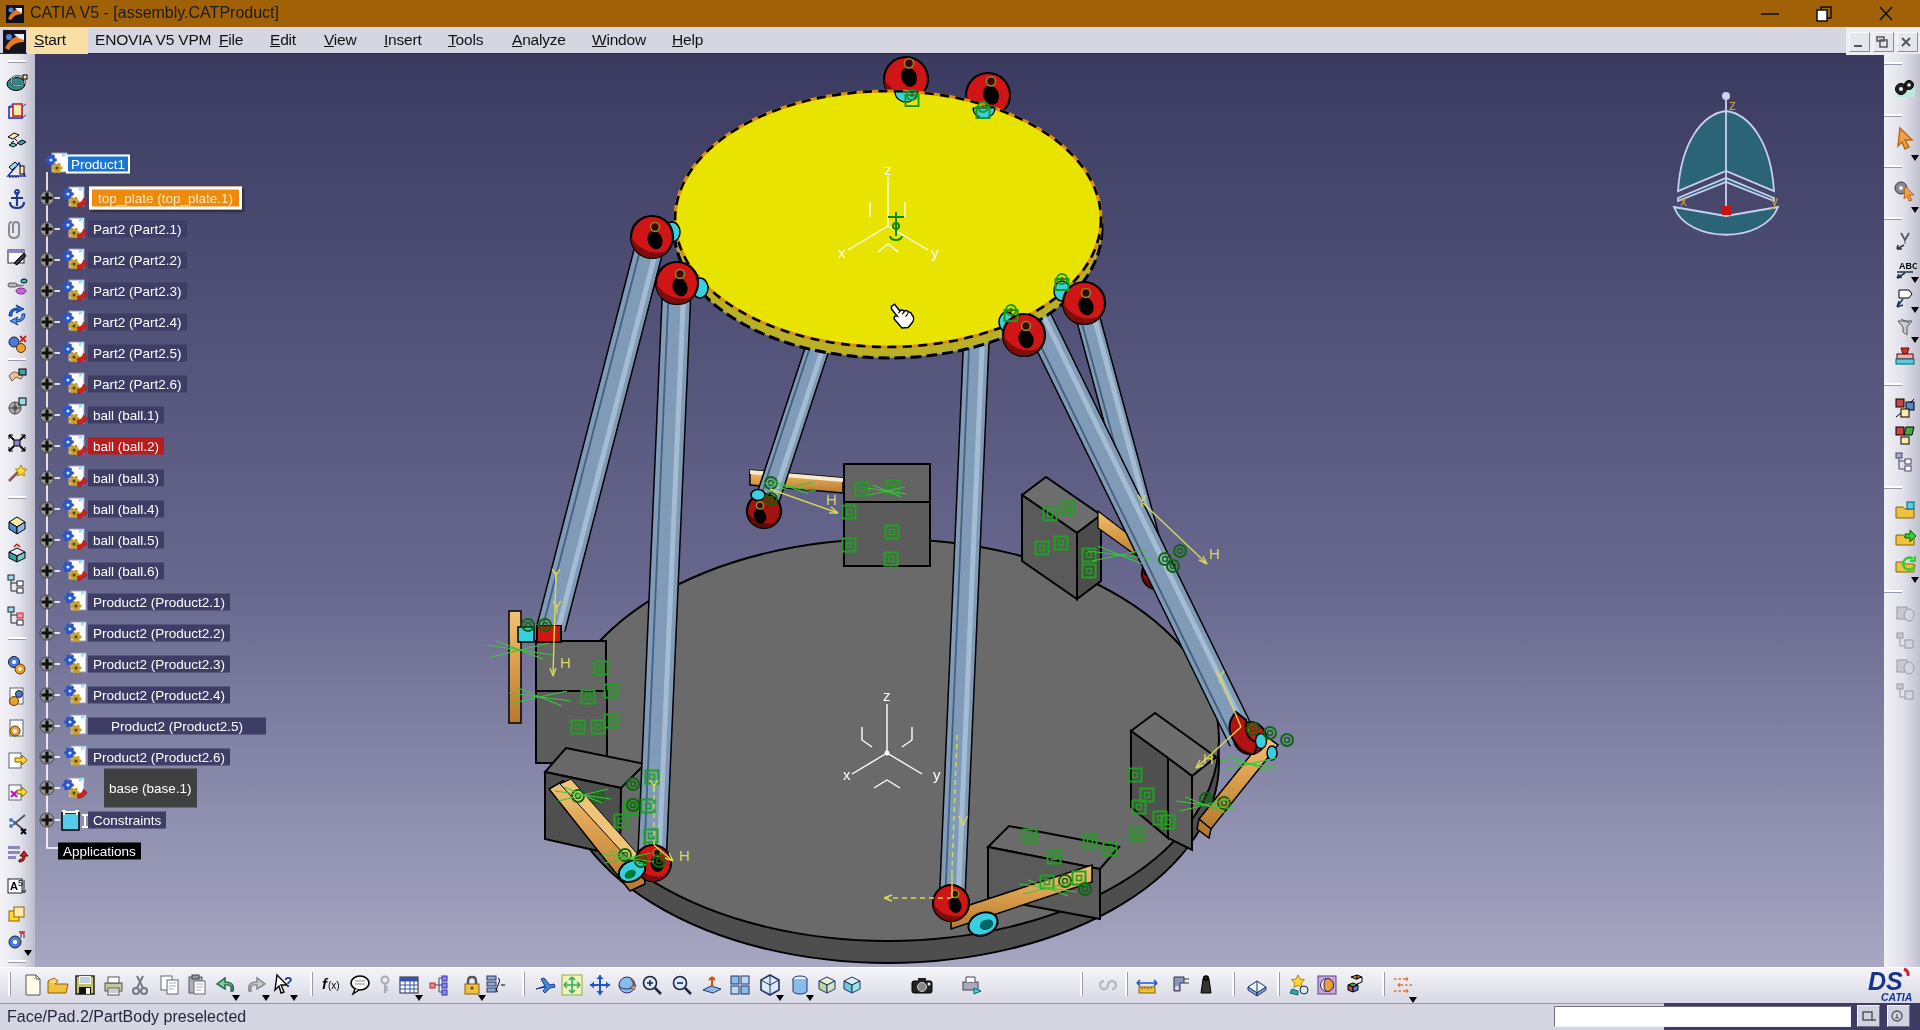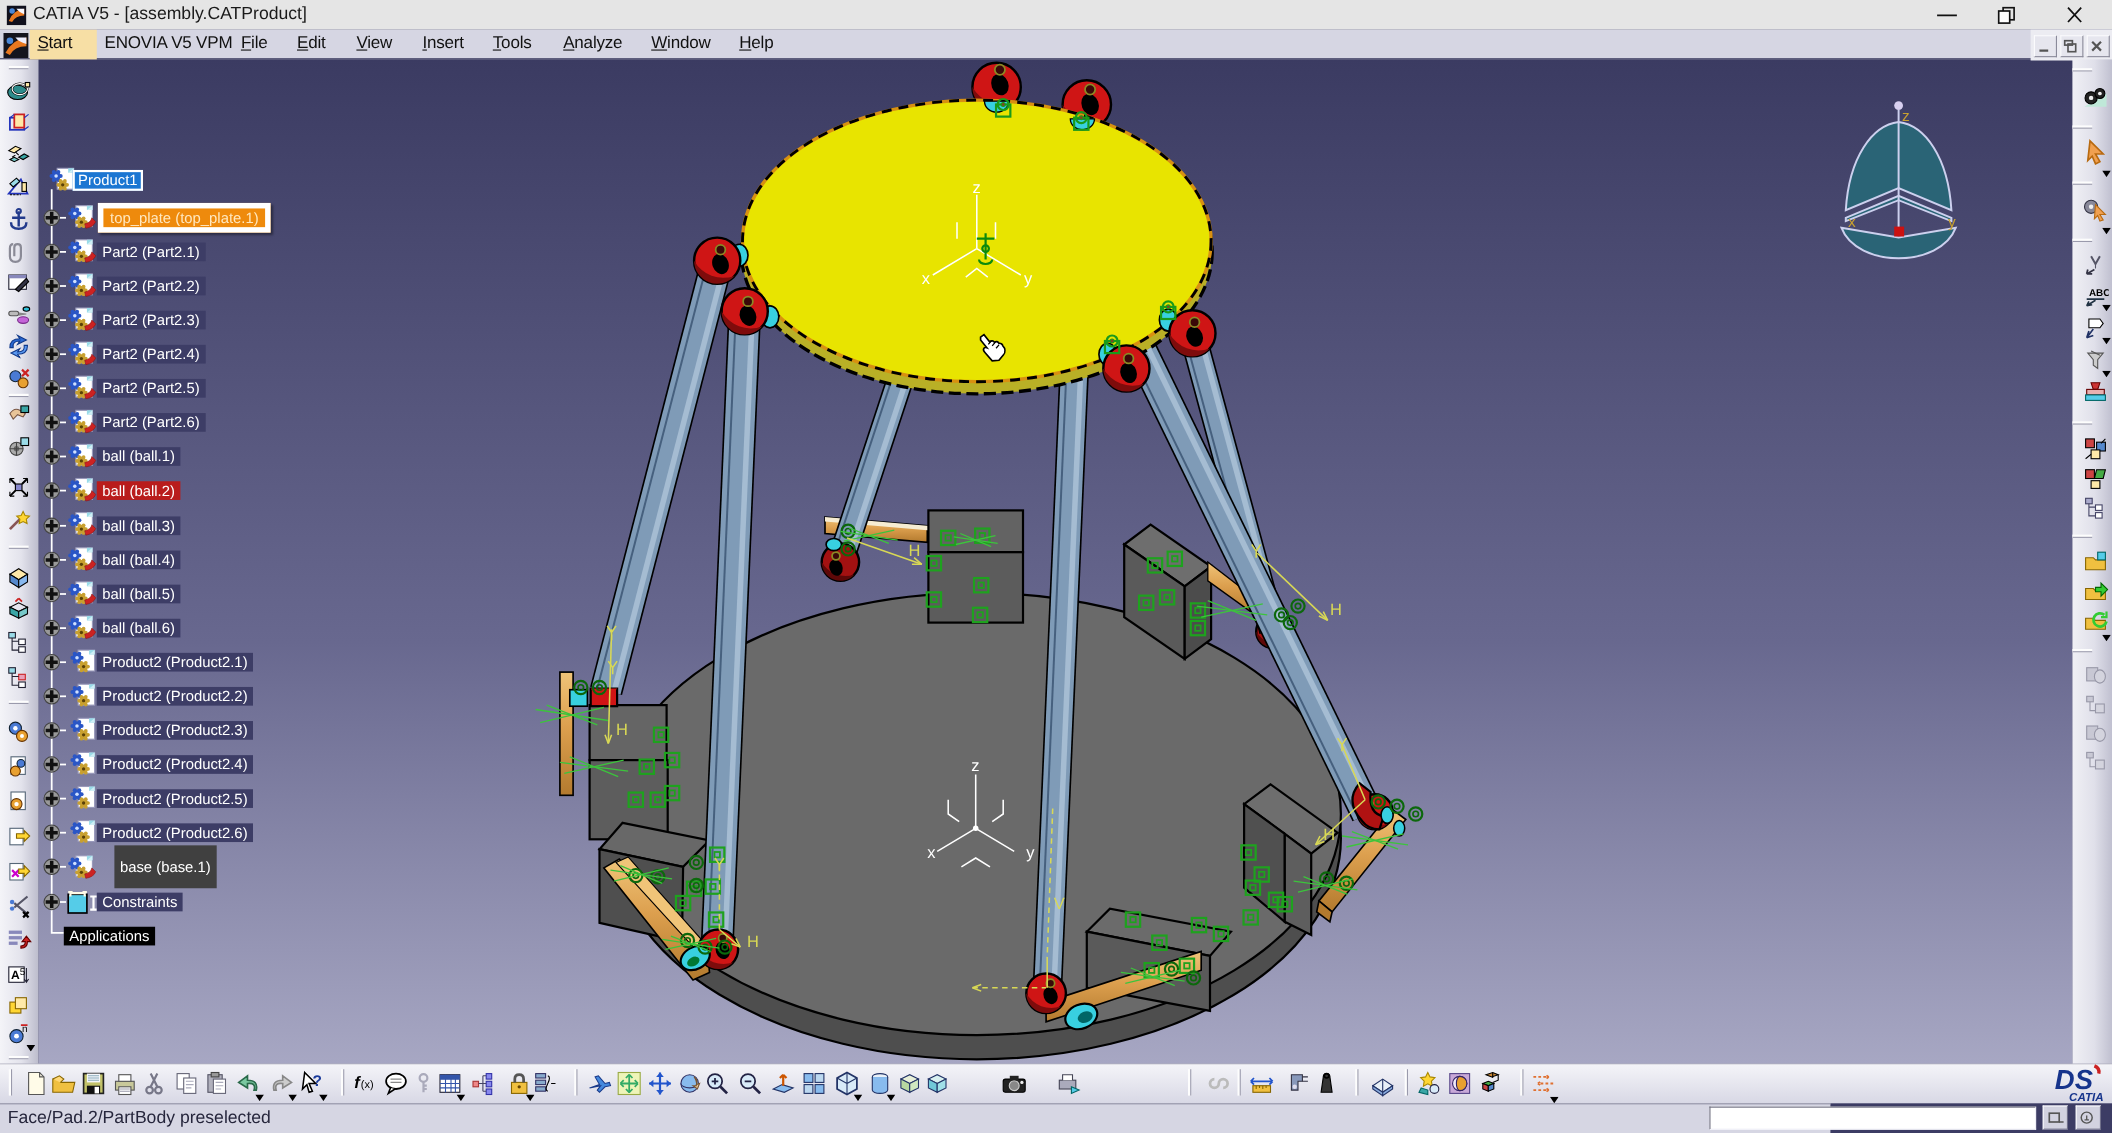--- a/index.html
+++ b/index.html
@@ -1,16 +1,16 @@
 <!DOCTYPE html>
 <html><head><meta charset="utf-8"><style>
 * { margin:0; padding:0; box-sizing:border-box; }
 html,body { width:1920px; height:1030px; overflow:hidden; font-family:"Liberation Sans",sans-serif; }
 #root { position:relative; width:1920px; height:1030px; background:#3c3c64; }
-#title { position:absolute; left:0; top:0; width:1920px; height:27px; background:#e5e5e5; }
+#title { position:absolute; left:0; top:0; width:1920px; height:27px; background:#a16207; }
 #title span { position:absolute; left:30px; top:4px; font-size:16px; color:#1a1a1a; }
 #menu { position:absolute; left:0; top:27px; width:1920px; height:27px; background:#d6d6e3; border-bottom:1px solid #2c2c52;}
 #mdicorner { position:absolute; left:1846px; top:27px; width:74px; height:28px; background:#ececf2; }
 .mi { position:absolute; top:31px; font-size:15.5px; letter-spacing:-0.2px; color:#111; }
 #lbar { position:absolute; left:0; top:54px; width:35px; height:913px; background:linear-gradient(90deg,#f4f4f8,#e3e3ec 55%,#bcbccc); }
 #rbar { position:absolute; left:1884px; top:54px; width:36px; height:913px; background:linear-gradient(90deg,#f0f0f5,#e0e0ea 55%,#c0c0d0); }
 #bbar { position:absolute; left:0; top:967px; width:1920px; height:36px; background:linear-gradient(180deg,#f4f4f8,#d8d8e5); border-top:1px solid #fff; }
 #sbar { position:absolute; left:0; top:1003px; width:1664px; height:27px; background:#d6d6e3; border-top:1px solid #9a9aac; }
 #sbar .txt { position:absolute; left:7px; top:4px; font-size:16px; color:#26263c; }
 #inpbox { position:absolute; left:1554px; top:1006px; width:297px; height:21px; background:#fff; border:1px solid; border-color:#707080 #f0f0f8 #f0f0f8 #707080; }
@@ -489,21 +489,21 @@
       <circle cx="13" cy="17" r="4.0" fill="#c8a030"></circle>
       <circle cx="17.0" cy="17.0" r="1.7" fill="#c8a030"></circle>
       <circle cx="15.0" cy="20.5" r="1.7" fill="#c8a030"></circle>
       <circle cx="11.0" cy="20.5" r="1.7" fill="#c8a030"></circle>
       <circle cx="9.0" cy="17.0" r="1.7" fill="#c8a030"></circle>
       <circle cx="11.0" cy="13.5" r="1.7" fill="#c8a030"></circle>
       <circle cx="15.0" cy="13.5" r="1.7" fill="#c8a030"></circle>
       <circle cx="13" cy="17" r="1.5" fill="#5a4008"></circle>
       <path d="M16 18.5 q5.5 -1 6.5 -5.5 l3.5 3.5 q-2 5 -9 6 Z" fill="#cc2222" stroke="#881111" stroke-width="0.5"></path>
     </svg>
-    <div class="tl" style="left:89px;top:198px;background:#ee8a0c;border:5px solid #ffffff;color:#ffe8c0;box-shadow:2px 2px 2px rgba(0,0,0,.4);padding:1px 6px">top_plate (top_plate.1)</div>
+    <div class="tl" style="left:89px;top:198px;background:#ee8a0c;border:3px solid #ffffff;color:#ffe8c0;box-shadow:2px 2px 2px rgba(0,0,0,.4);padding:1px 6px">top_plate (top_plate.1)</div>
     <svg style="position:absolute;left:39px;top:221px" width="17" height="17">
       <circle cx="8" cy="8" r="7" fill="#999" stroke="#444"></circle>
       <path d="M8 2.5 L8 13.5 M2.5 8 L13.5 8" stroke="#111" stroke-width="3.2"></path>
     </svg>
     <svg style="position:absolute;left:61px;top:216px" width="28" height="27">
       <rect x="8" y="2" width="15" height="19" fill="#fff" stroke="#99b"></rect>
       <path d="M18 2 l5 0 0 4 -5 0 Z" fill="#9adbe8"></path>
       <path d="M23 2 l-5 4 5 0 Z" fill="#cfeef5"></path>
       <circle cx="7" cy="9" r="4.2" fill="#2a56c6"></circle>
       <circle cx="11.2" cy="9.0" r="1.8" fill="#2a56c6"></circle>
@@ -943,21 +943,21 @@
       <circle cx="7" cy="9" r="1.6" fill="#cfe0ff"></circle>
       <circle cx="13" cy="17" r="4.0" fill="#c8a030"></circle>
       <circle cx="17.0" cy="17.0" r="1.7" fill="#c8a030"></circle>
       <circle cx="15.0" cy="20.5" r="1.7" fill="#c8a030"></circle>
       <circle cx="11.0" cy="20.5" r="1.7" fill="#c8a030"></circle>
       <circle cx="9.0" cy="17.0" r="1.7" fill="#c8a030"></circle>
       <circle cx="11.0" cy="13.5" r="1.7" fill="#c8a030"></circle>
       <circle cx="15.0" cy="13.5" r="1.7" fill="#c8a030"></circle>
       <circle cx="13" cy="17" r="1.5" fill="#5a4008"></circle>
     </svg>
-    <div class="tl" style="left:88px;top:726px;background:#3d3d66;padding:1px 5px">Product2 (Product2.5)</div>
+    <div class="tl" style="left:88px;top:726px;background:#3d3d66;padding:1px 23px">Product2 (Product2.5)</div>
     <svg style="position:absolute;left:39px;top:749px" width="17" height="17">
       <circle cx="8" cy="8" r="7" fill="#999" stroke="#444"></circle>
       <path d="M8 2.5 L8 13.5 M2.5 8 L13.5 8" stroke="#111" stroke-width="3.2"></path>
     </svg>
     <svg style="position:absolute;left:63px;top:744px" width="28" height="27">
       <rect x="8" y="2" width="15" height="19" fill="#fff" stroke="#99b"></rect>
       <path d="M18 2 l5 0 0 4 -5 0 Z" fill="#9adbe8"></path>
       <path d="M23 2 l-5 4 5 0 Z" fill="#cfeef5"></path>
       <circle cx="7" cy="9" r="4.2" fill="#2a56c6"></circle>
       <circle cx="11.2" cy="9.0" r="1.8" fill="#2a56c6"></circle>

